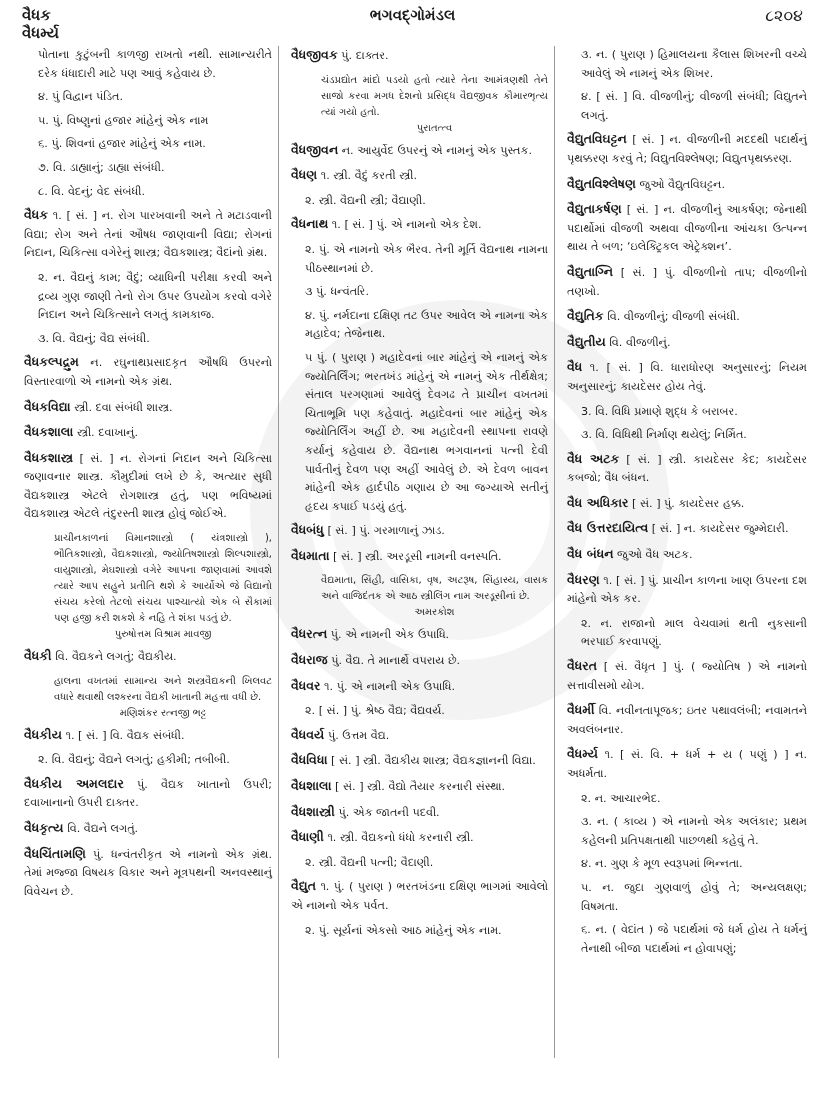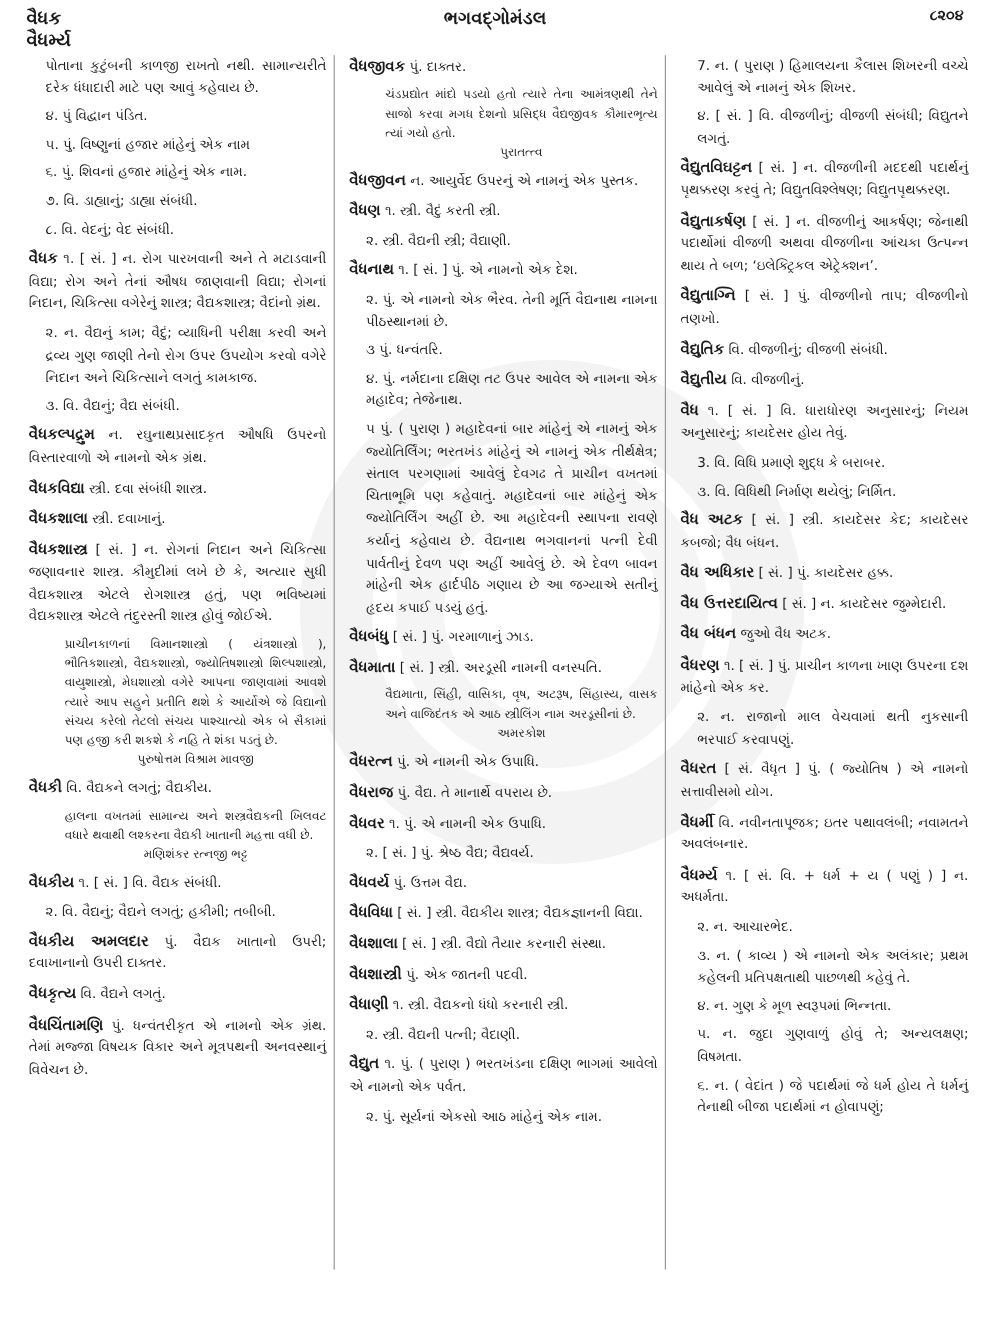--- a/index.html
+++ b/index.html
@@ -6,21 +6,21 @@
   body { width:825px; height:1119px; position:relative; overflow:hidden; color:#1a1a1a;
          font-family: "DejaVu Sans", sans-serif; }
   .watermark { position:absolute; left:250px; top:300px; width:420px; height:420px; border-radius:50%;
                border:60px solid #f3f3f3; box-sizing:border-box; z-index:0; }
   .watermark2 { position:absolute; left:330px; top:380px; width:260px; height:260px; border-radius:50%;
                border:40px solid #f5f5f5; box-sizing:border-box; z-index:0; }
   .header { position:absolute; top:0; left:0; width:825px; height:48px; z-index:1; }
   .hw-first { position:absolute; left:22px; top:6px; font-size:15px; font-weight:bold; }
   .hw-last  { position:absolute; left:22px; top:24px; font-size:15px; font-weight:bold; }
   .title    { position:absolute; left:0; width:825px; text-align:center; top:6px; font-size:15px; font-weight:bold; }
-  .pagenum  { position:absolute; right:22px; top:6px; font-size:12px; font-weight:bold; }
+  .pagenum  { position:absolute; right:22px; top:6px; font-size:16px; font-weight:normal; }
   .columns { position:absolute; top:46px; left:18px; width:795px; height:1012px; display:flex; z-index:1; }
   .col { box-sizing:border-box; padding:0 6px; font-size:11.2px; line-height:18.6px; }
   .col1 { width:260px; padding-left:6px; }
   .col2 { width:276px; border-left:1px solid #999; padding-left:12px; }
   .col3 { width:259px; border-left:1px solid #999; padding-left:12px; }
   .entry { margin-bottom:6px; text-align:justify; }
   .hw { font-weight:bold; font-size:12.5px; }
   .sense { padding-left:14px; margin-bottom:5px; text-align:justify; }
   .quote { padding-left:30px; font-size:10px; line-height:16px; margin-bottom:5px; text-align:justify; }
   .quote .src { display:block; text-align:center; }
@@ -83,23 +83,24 @@
       <div class="entry"><span class="hw">વૈધવર્ય</span> <span>પું. ઉત્તમ વૈદ્ય.</span></div>
       <div class="entry"><span class="hw">વૈધવિધા</span> <span>[ સં. ] સ્ત્રી. વૈદ્યકીય શાસ્ત્ર; વૈદ્યકજ્ઞાનની વિદ્યા.</span></div>
       <div class="entry"><span class="hw">વૈધશાલા</span> <span>[ સં. ] સ્ત્રી. વૈદ્યો તૈયાર કરનારી સંસ્થા.</span></div>
       <div class="entry"><span class="hw">વૈધશાસ્ત્રી</span> <span>પું. એક જાતની પદવી.</span></div>
       <div class="entry"><span class="hw">વૈધાણી</span> <span>૧. સ્ત્રી. વૈદ્યકનો ધંધો કરનારી સ્ત્રી.</span></div>
       <div class="sense">૨. સ્ત્રી. વૈદ્યની પત્ની; વૈદાણી.</div>
       <div class="entry"><span class="hw">વૈદ્યુત</span> <span>૧. પું. ( પુરાણ ) ભરતખંડના દક્ષિણ ભાગમાં આવેલો એ નામનો એક પર્વત.</span></div>
       <div class="sense">૨. પું. સૂર્યનાં એકસો આઠ માંહેનું એક નામ.</div>
     </div>
   <div class="col col3">
-      <div class="sense">7. ન. ( પુરાણ ) હિમાલયના કૈલાસ શિખરની વચ્ચે આવેલું એ નામનું એક શિખર.</div>
+      <div class="sense">૩. ન. ( પુરાણ ) હિમાલયના કૈલાસ શિખરની વચ્ચે આવેલું એ નામનું એક શિખર.</div>
       <div class="sense">૪. [ સં. ] વિ. વીજળીનું; વીજળી સંબંધી; વિદ્યુતને લગતું.</div>
       <div class="entry"><span class="hw">વૈદ્યુતવિઘટ્ટન</span> <span>[ સં. ] ન. વીજળીની મદદથી પદાર્થનું પૃથક્કરણ કરવું તે; વિદ્યુતવિશ્લેષણ; વિદ્યુતપૃથક્કરણ.</span></div>
+      <div class="entry"><span class="hw">વૈદ્યુતવિશ્લેષણ</span> <span>જુઓ વૈદ્યુતવિઘટ્ટન.</span></div>
       <div class="entry"><span class="hw">વૈદ્યુતાકર્ષણ</span> <span>[ સં. ] ન. વીજળીનું આકર્ષણ; જેનાથી પદાર્થોમાં વીજળી અથવા વીજળીના આંચકા ઉત્પન્ન થાય તે બળ; ‘ઇલેક્ટ્રિકલ એટ્રેક્શન’.</span></div>
       <div class="entry"><span class="hw">વૈદ્યુતાગ્નિ</span> <span>[ સં. ] પું. વીજળીનો તાપ; વીજળીનો તણખો.</span></div>
       <div class="entry"><span class="hw">વૈદ્યુતિક</span> <span>વિ. વીજળીનું; વીજળી સંબંધી.</span></div>
       <div class="entry"><span class="hw">વૈદ્યુતીય</span> <span>વિ. વીજળીનું.</span></div>
       <div class="entry"><span class="hw">વૈધ</span> <span>૧. [ સં. ] વિ. ધારાધોરણ અનુસારનું; નિયમ અનુસારનું; કાયદેસર હોય તેવું.</span></div>
       <div class="sense">3. વિ. વિધિ પ્રમાણે શુદ્ધ કે બરાબર.</div>
       <div class="sense">૩. વિ. વિધિથી નિર્માણ થયેલું; નિર્મિત.</div>
       <div class="entry"><span class="hw">વૈધ અટક</span> <span>[ સં. ] સ્ત્રી. કાયદેસર કેદ; કાયદેસર કબજો; વૈધ બંધન.</span></div>
       <div class="entry"><span class="hw">વૈધ અધિકાર</span> <span>[ સં. ] પું. કાયદેસર હક્ક.</span></div>
       <div class="entry"><span class="hw">વૈધ ઉત્તરદાયિત્વ</span> <span>[ સં. ] ન. કાયદેસર જુમ્મેદારી.</span></div>

